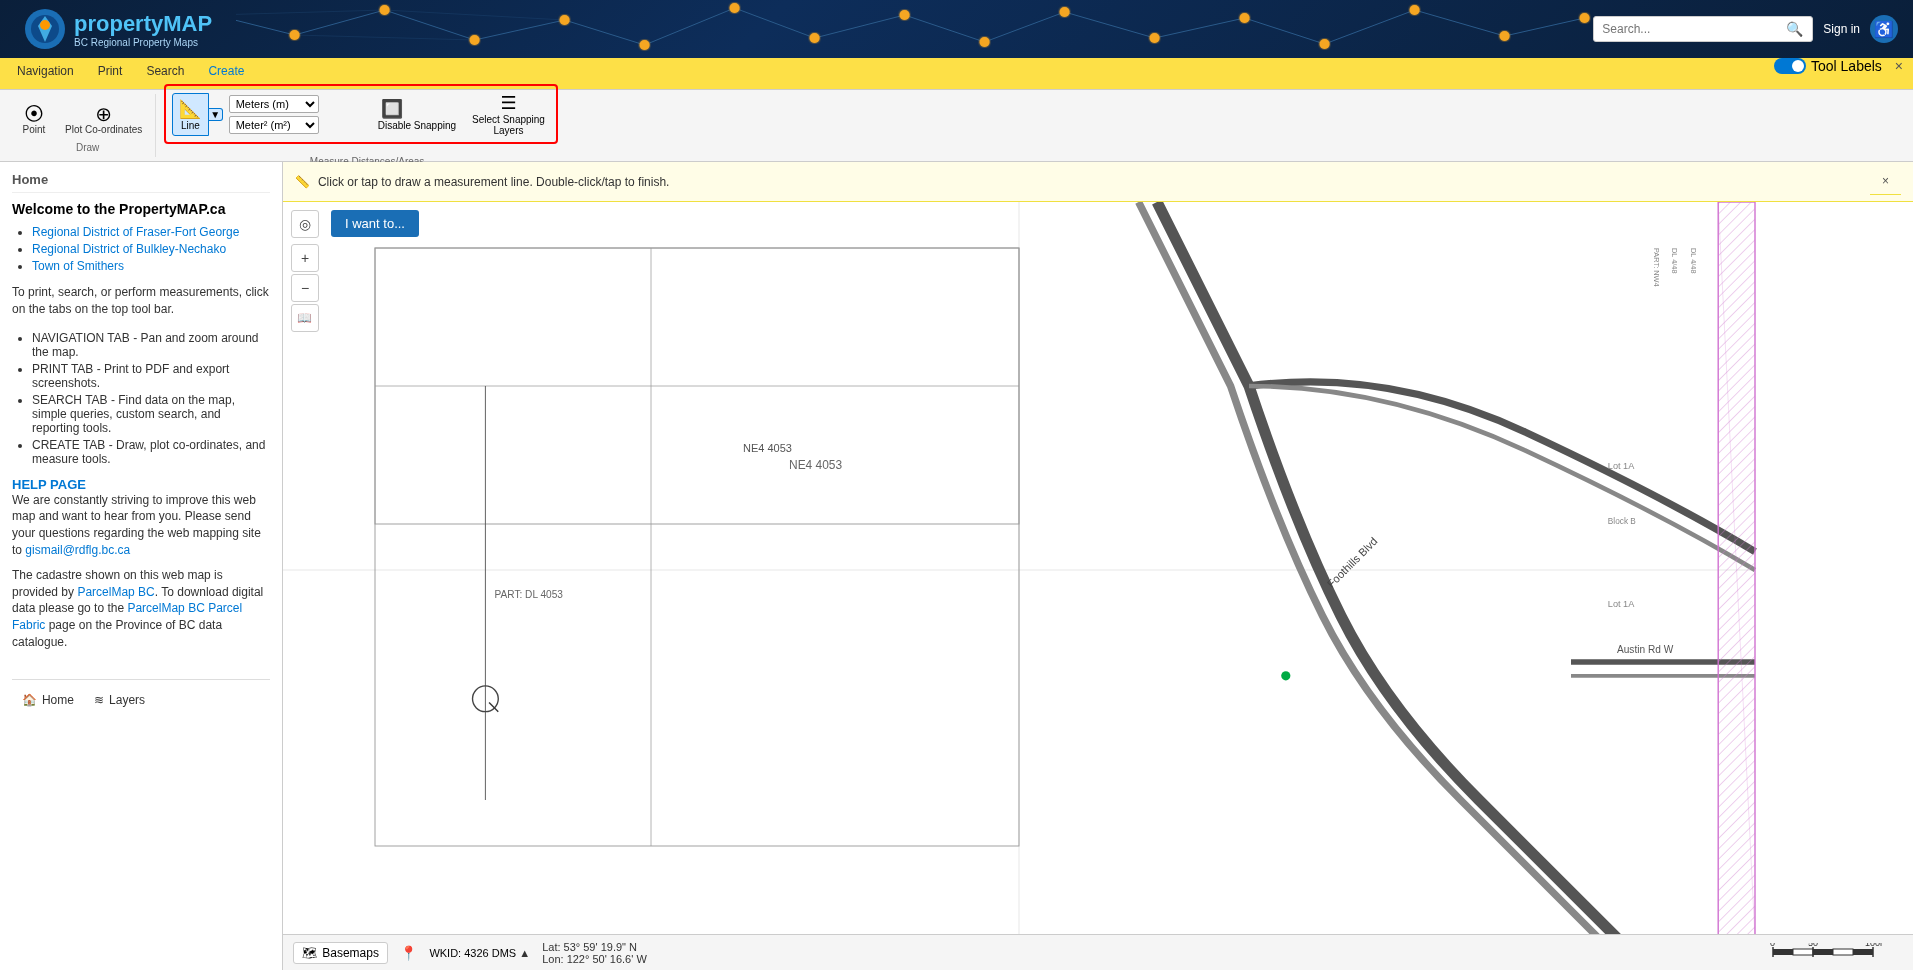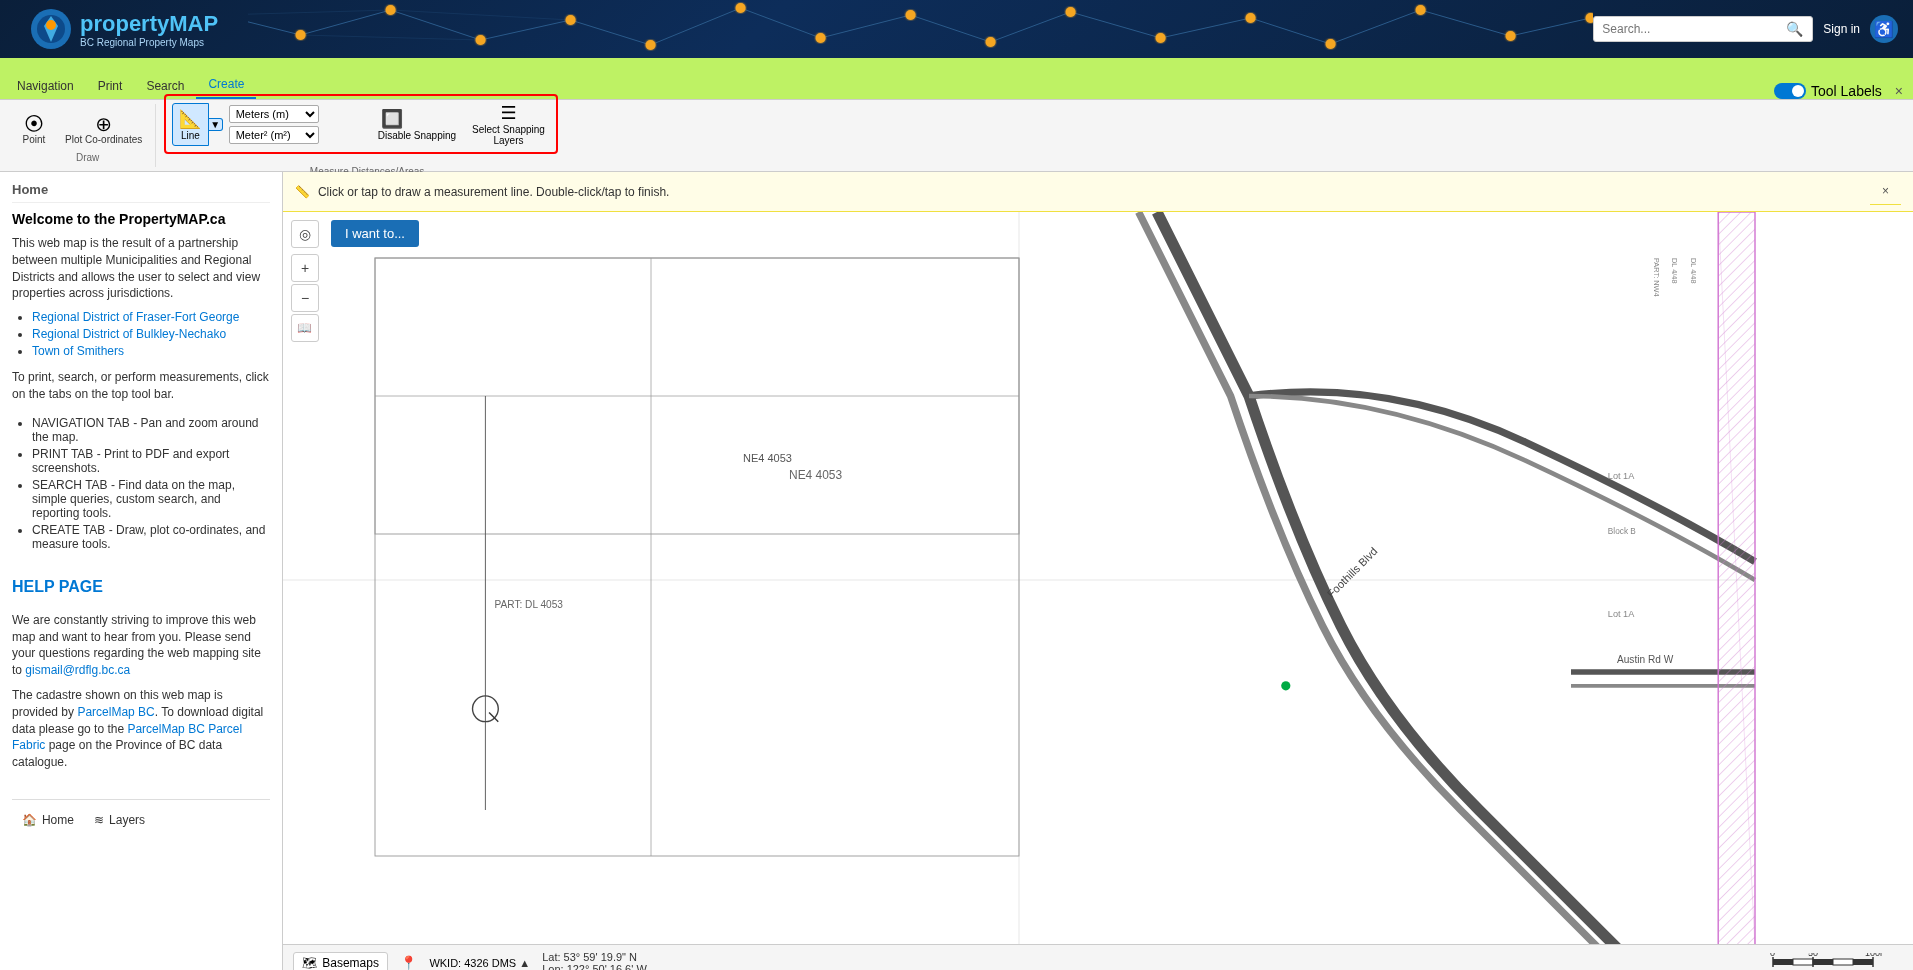--- a/index.html
+++ b/index.html
@@ -10,21 +10,21 @@
       background: linear-gradient(135deg, #0a1f3a 0%, #0d2d5a 40%, #0a1f3a 100%);
       height: 58px;
       display: flex;
       align-items: center;
       position: relative;
       overflow: hidden;
     }
     #header-logo {
       display: flex;
       align-items: center;
-      padding: 0 30px;
+      padding: 0 24px;
       z-index: 2;
       justify-content: center;
     }
     #header-logo .logo-icon {
       width: 42px;
       height: 42px;
       margin-right: 8px;
     }
     #header-logo .logo-text {
       display: flex;
@@ -72,25 +72,25 @@
     .accessibility-btn {
       width: 28px; height: 28px;
       background: #1a6eb5;
       border-radius: 50%;
       display: flex; align-items: center; justify-content: center;
       color: white; font-size: 16px; cursor: pointer;
     }
 
     
     #toolbar {
-      background: #bef264;
+      background: #fde047;
       border-bottom: 1px solid #ccc;
       display: flex;
-      align-items: flex-end;
-      height: 42px;
+      align-items: flex-start;
+      height: 32px;
       padding: 0 5px;
     }
     .toolbar-tab {
       padding: 6px 12px;
       font-size: 12px;
       cursor: pointer;
       color: #333;
     }
     .toolbar-tab.active { color: #0078d4; border-bottom: 2px solid #0078d4; }
     .toolbar-right { margin-left: auto; display: flex; align-items: center; gap: 8px; }
@@ -194,21 +194,21 @@
       overflow-y: auto;
       padding: 10px 12px;
       font-size: 12px;
       color: #333;
     }
     #sidebar h2 { font-size: 14px; font-weight: bold; color: #000; margin-bottom: 8px; }
     #sidebar p { margin-bottom: 8px; line-height: 1.4; }
     #sidebar ul { margin: 0 0 8px 20px; }
     #sidebar ul li { margin-bottom: 3px; }
     #sidebar a { color: #0078d4; text-decoration: none; }
-    .help-link { color: #0078d4; font-weight: bold; font-size: 16px; display: block; margin: 16px 0; }
+    .help-link { color: #0078d4; font-weight: bold; font-size: 13px; display: block; margin: 0 0; }
     .sidebar-footer {
       margin-top: auto;
       border-top: 1px solid #ddd;
       display: flex;
       padding-top: 8px;
     }
     .sidebar-footer-btn {
       display: flex; align-items: center; gap: 5px;
       padding: 5px 10px; cursor: pointer; font-size: 12px; color: #333;
     }
@@ -468,21 +468,20 @@
     </div>
     <div class="ribbon-group-label" style="text-align:center;font-size:10px;color:#666;margin-top:12px;">Measure Distances/Areas</div>
   </div>
 </div>
 
 <div id="main">
 
   <div id="sidebar">
     <div style="font-size:13px;font-weight:bold;color:#555;border-bottom:1px solid #eee;padding-bottom:5px;margin-bottom:8px;">Home</div>
     <h2>Welcome to the PropertyMAP.ca</h2>
-    <p>This web map is the result of a partnership between multiple Municipalities and Regional Districts and allows the user to select and view properties across jurisdictions.</p>
     <ul>
       <li><a href="#">Regional District of Fraser-Fort George</a></li>
       <li><a href="#">Regional District of Bulkley-Nechako</a></li>
       <li><a href="#">Town of Smithers</a></li>
     </ul>
     <p>To print, search, or perform measurements, click on the tabs on the top tool bar.</p>
     <ul style="margin-top:5px;">
       <li><span>NAVIGATION TAB - Pan and zoom around the map.</span></li>
       <li><span>PRINT TAB - Print to PDF and export screenshots.</span></li>
       <li><span>SEARCH TAB - Find data on the map, simple queries, custom search, and reporting tools.</span></li>

